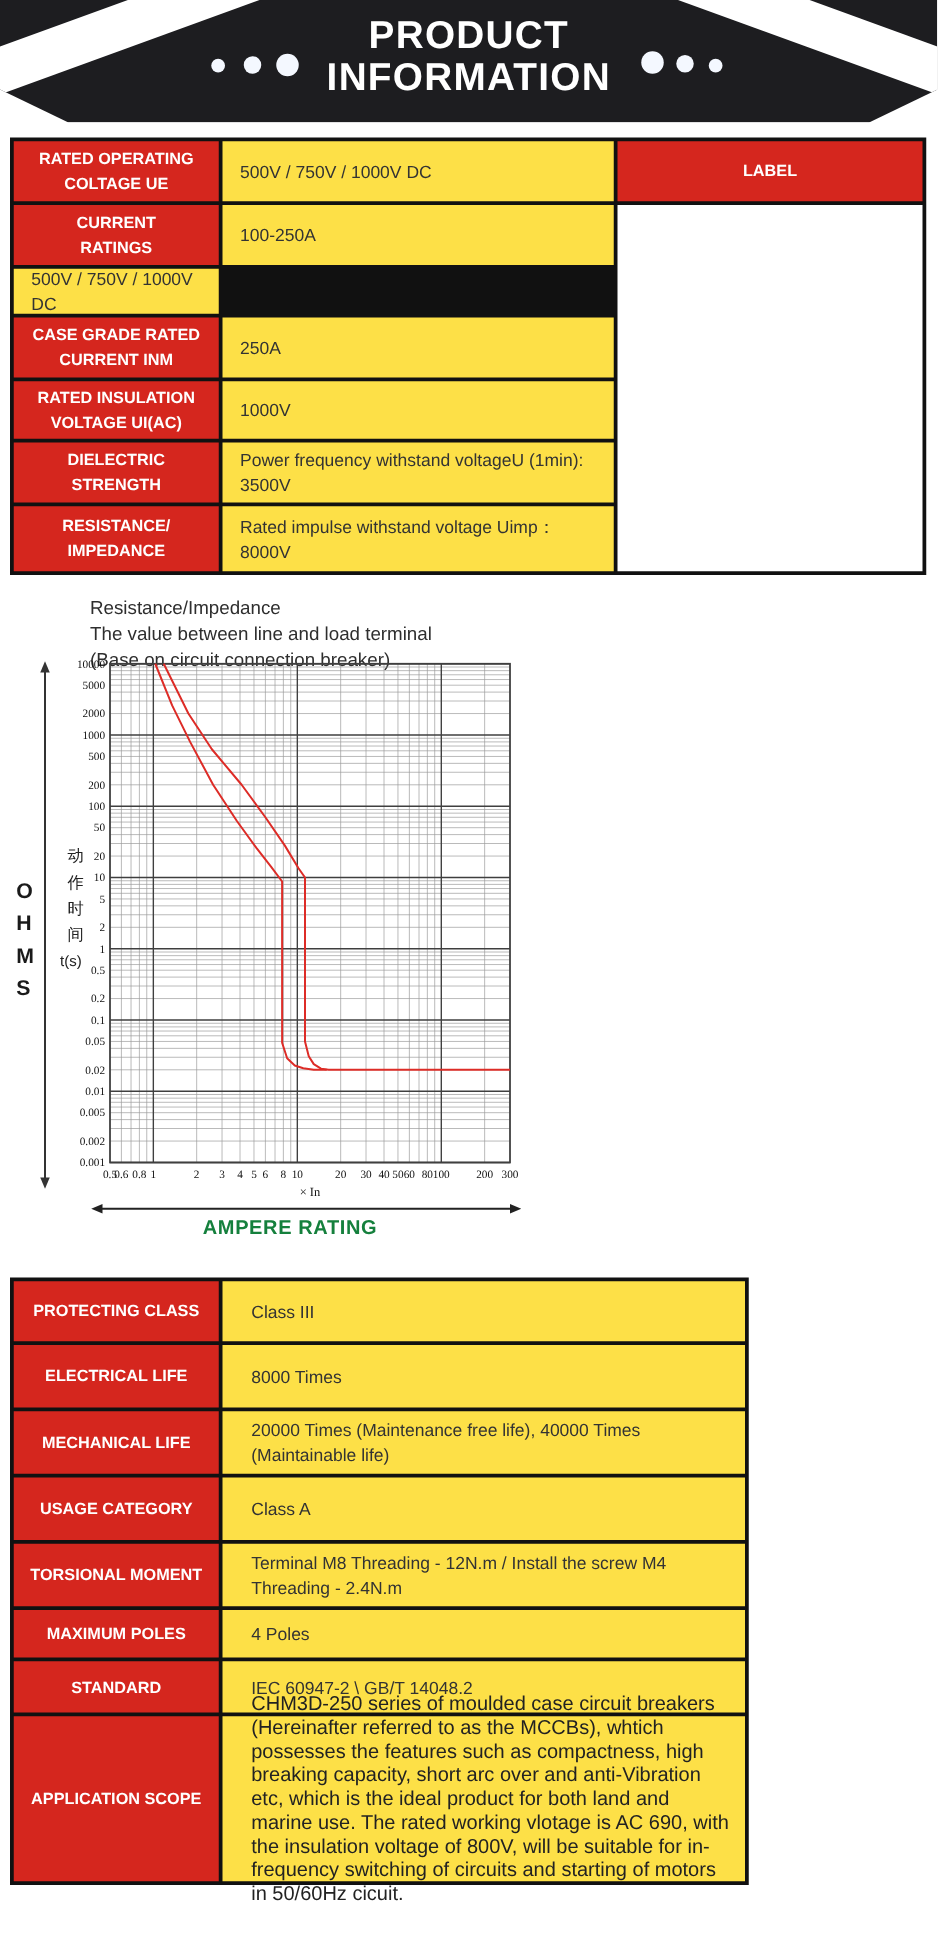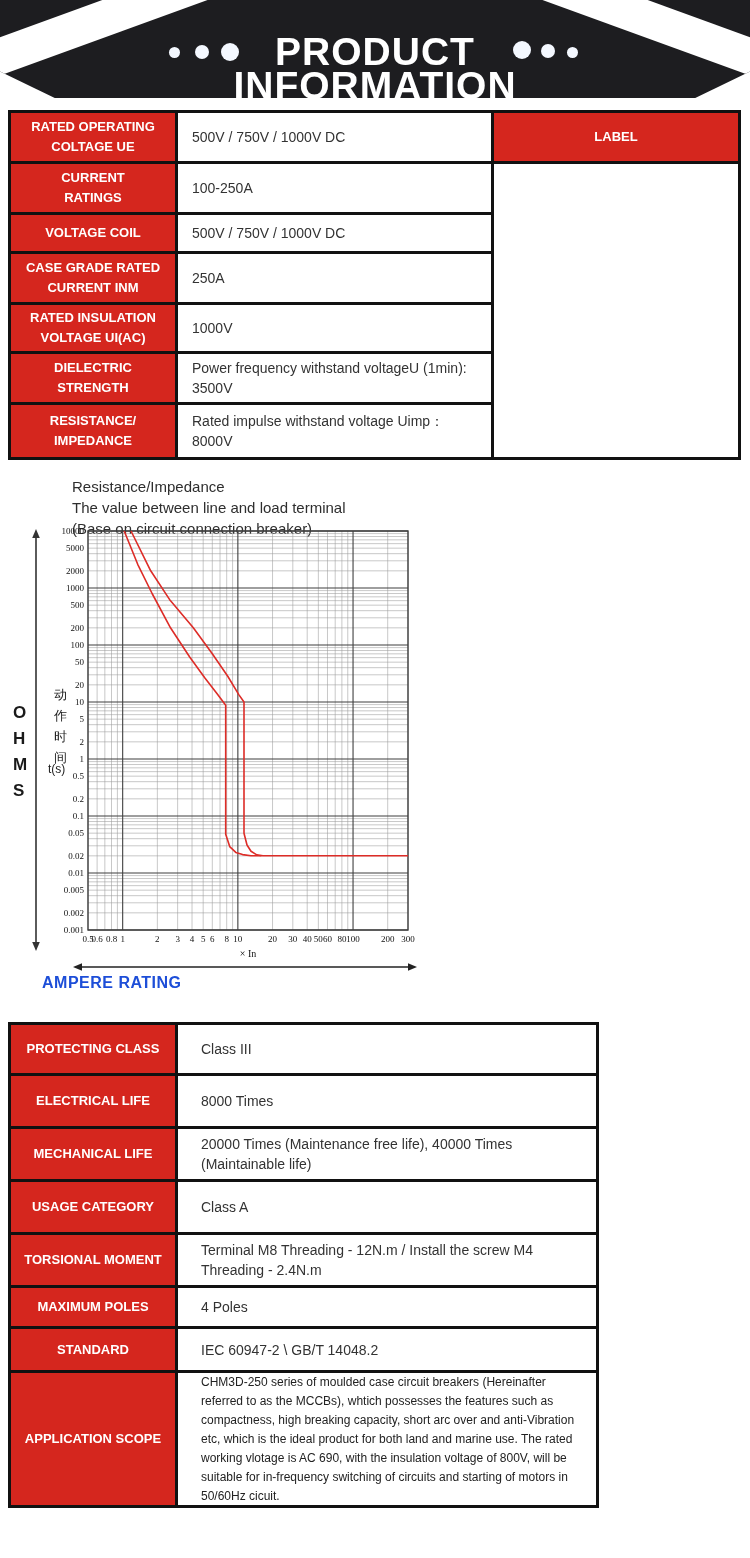--- a/index.html
+++ b/index.html
@@ -6,55 +6,55 @@
   html,body { width:750px; background:#fff; font-family:"Liberation Sans", sans-serif; }
   body { position:relative; height:1558px; overflow:hidden; }
 
   
   .banner { position:relative; width:750px; height:98px; background:#1d1d20;
             clip-path:polygon(0 0,100% 0,100% 73%,92.7% 100%,7.3% 100%,0 73%); }
   .stripe { position:absolute; background:#ffffff; width:300px; height:36px; }
   .stripe.left  { left:-50px; top:2px;  transform:rotate(-20deg); }
   .stripe.right { left:500px; top:2px;  transform:rotate(20deg); }
   .banner-title { position:absolute; left:0; top:11px; width:750px; text-align:center;
-                  color:#fff; font-weight:bold; font-size:39px; line-height:34px; letter-spacing:1px;margin-top:24px; }
+                  color:#fff; font-weight:bold; font-size:31px; line-height:34px; letter-spacing:1px; }
   .dot { position:absolute; border-radius:50%; background:#f4f8ff; }
 
   
   .spec-table { margin:12px 0 0 8px; width:733px; background:#111; padding:3px;
                 display:grid; grid-gap:3px;
                 grid-template-columns:164px 1fr 244px;
                 grid-template-rows:48px 48px 36px 48px 46px 48px 52px; }
   .detail-table { margin:12px 0 0 8px; width:591px; background:#111; padding:3px;
                 display:grid; grid-gap:3px;
                 grid-template-columns:164px 1fr;
                 grid-template-rows:48px 50px 50px 50px 50px 38px 41px 132px; }
   .cell-red { background:#d5261e; color:#fff; font-weight:bold; font-size:13px; line-height:20px;
               display:flex; align-items:center; justify-content:center; text-align:center;
               white-space:pre-line; padding:0 4px; }
-  .cell-val { background:#ffffff; color:#333; font-size:14px; line-height:20px;
+  .cell-val { background:#fde047; color:#333; font-size:14px; line-height:20px;
               display:flex; align-items:center; white-space:pre-line; padding:2px 10px 2px 14px; }
   .detail-table .cell-val { padding-left:23px; }
   .cell-label-col { grid-column:3; }
   .cell-label-span { grid-column:3; grid-row:2 / 8; background:#fff; }
-  .cell-para { font-size:12px; line-height:19px; color:#222; padding-right:10px; }
+  .cell-para { font-size:16px; line-height:19px; color:#222; padding-right:10px; }
 
   
   .chart-section { position:relative; width:750px; height:550px; }
   .chart-captions { padding:16px 0 0 72px; font-size:15px; line-height:21px; color:#2e2e2e; }
   #trip-chart { position:absolute; left:42px; top:66px; }
   .ohms-label { position:absolute; left:13px; top:240px; width:1em; font-size:17px; font-weight:bold;
                 color:#1a1a1a; line-height:26px; word-break:break-all; }
-  .time-axis-label { position:absolute; left:54px; top:224px; width:1em; font-size:13px; color:#222;
+  .time-axis-label { position:absolute; left:54px; top:214px; width:1em; font-size:13px; color:#222;
                      line-height:21px; word-break:break-all; text-align:center; }
   .time-axis-unit { position:absolute; left:48px; top:302px; font-size:12px; color:#222; white-space:nowrap; }
   .v-arrow { position:absolute; left:29px; top:68px; }
   .h-arrow { position:absolute; left:72px; top:500px; }
-  .ampere-label { position:absolute; left:42px; top:514px; width:380px; text-align:left;
-                  font-size:16px; font-weight:bold; color:#1d4ed8; letter-spacing:0.5px; }
+  .ampere-label { position:absolute; left:42px; top:514px; width:380px; text-align:center;
+                  font-size:16px; font-weight:bold; color:#15803d; letter-spacing:0.5px; }
 </style>
 </head>
 <body>
 
 <div class="banner">
   <div class="stripe left"></div>
   <div class="stripe right"></div>
   <div class="dot" style="left:169px;top:47px;width:11px;height:11px;"></div>
   <div class="dot" style="left:195px;top:45px;width:14px;height:14px;"></div>
   <div class="dot" style="left:221px;top:43px;width:18px;height:18px;"></div>
@@ -71,21 +71,20 @@
   <div class="cell-red" style="grid-row:1">RATED OPERATING
 COLTAGE UE</div>
   <div class="cell-val" style="grid-row:1">500V / 750V / 1000V DC</div>
   <div class="cell-red cell-label-col" style="grid-row:1">LABEL</div>
 
   <div class="cell-red" style="grid-row:2">CURRENT
 RATINGS</div>
   <div class="cell-val" style="grid-row:2">100-250A</div>
   <div class="cell-label-span"></div>
 
-  <div class="cell-red" style="grid-row:3">VOLTAGE COIL</div>
   <div class="cell-val" style="grid-row:3">500V / 750V / 1000V DC</div>
 
   <div class="cell-red" style="grid-row:4">CASE GRADE RATED
 CURRENT INM</div>
   <div class="cell-val" style="grid-row:4">250A</div>
 
   <div class="cell-red" style="grid-row:5">RATED INSULATION
 VOLTAGE UI(AC)</div>
   <div class="cell-val" style="grid-row:5">1000V</div>
 

